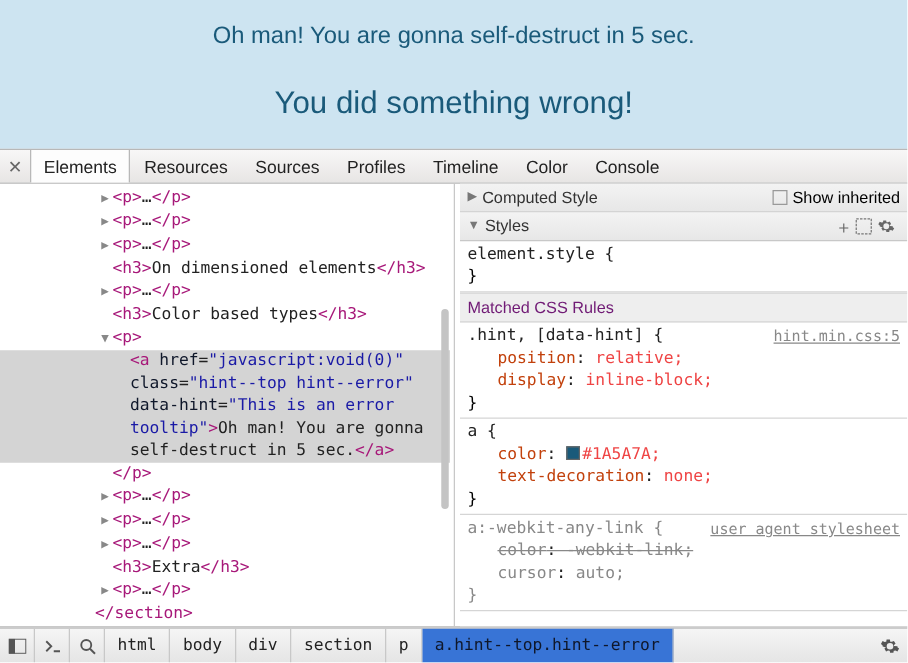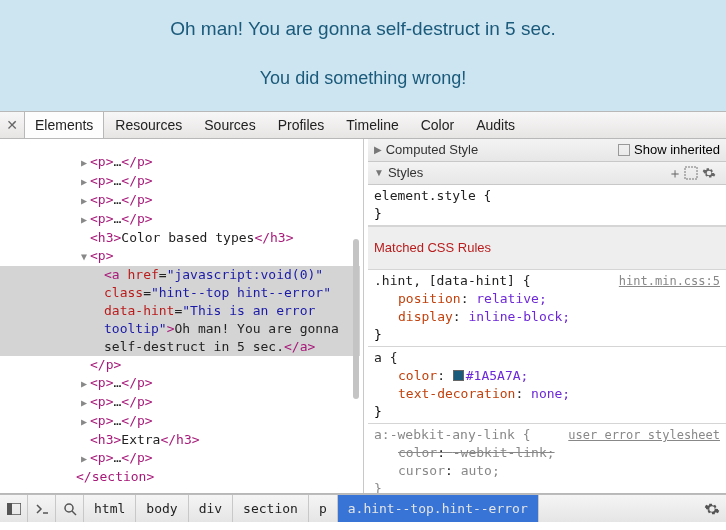--- a/index.html
+++ b/index.html
@@ -1,57 +1,57 @@
 <!DOCTYPE html>
 <html><head>
 <meta charset="utf-8">
 <style>
   * { margin:0; padding:0; box-sizing:border-box; }
   html,body { width:726px; height:530px; font-family:"Lucida Grande","Segoe UI",Arial,sans-serif; font-size:13px; overflow:hidden; }
   .page-preview { background:#cde4f1; text-align:center; padding:18px 0 22px; }
   .page-preview .line1 { color:#1a5a7a; font-size:19px; margin-bottom:28px; }
-  .page-preview .line2 { color:#1a5a7a; font-size:18px; }
+  .page-preview .line2 { color:#1a5a7a; font-size:25px; }
   .panel-bar { display:flex; align-items:center; background:linear-gradient(#f8f7f7,#e7e5e4); border-top:1px solid #b8b8b8; border-bottom:1px solid #b8b8b8; height:28px; }
   .close-x { width:24px; text-align:center; font-size:14px; color:#666; cursor:pointer; }
   .panel-tabs { display:flex; height:100%; }
   .panel-tab { padding:0 10px; display:flex; align-items:center; font-size:14px; color:#222; cursor:pointer; border-right:1px solid transparent; border-left:1px solid transparent; }
   .panel-tab.active { background:#fdfdfd; border-left:1px solid #b8b8b8; border-right:1px solid #b8b8b8; }
   .main { display:flex; height:355px; border-bottom:1px solid #b8b8b8; }
-  .tree { width:360px; overflow:auto; font-family:Menlo,Consolas,monospace; font-size:13px; line-height:18px; position:relative; padding:14px 0; }
+  .tree { width:360px; overflow:auto; font-family:Menlo,Consolas,monospace; font-size:13px; line-height:18px; position:relative; padding:2px 0; }
   .tree-row { white-space:pre; padding-left:0; }
   .tree-row.selected { background:#d4d4d4; }
   .indent { display:inline-block; }
   .arrow { display:inline-block; width:12px; color:#888; font-size:10px; text-align:center; }
   .tag { color:#a71879; }
-  .attr-name { color:#b91c1c; }
+  .attr-name { color:#0f172a; }
   .attr-val { color:#1a1aa6; }
   .txt { color:#222; }
   .splitter { width:8px; background:transparent; position:relative; }
   .splitter::before { content:""; position:absolute; left:3px; top:0; width:1px; height:100%; background:#c8c8c8; }
   .styles { flex:1; overflow:auto; font-family:Menlo,Consolas,monospace; font-size:13px; line-height:18px; background:#fff; }
   .s-header { display:flex; align-items:center; background:linear-gradient(#f3f3f3,#e7e7e7); border-bottom:1px solid #c8c8c8; padding:2px 6px; font-family:"Lucida Grande","Segoe UI",Arial,sans-serif; }
   .s-header .tri { font-size:10px; color:#777; margin-right:4px; }
   .s-header .lbl { flex:1; color:#333; }
   .s-header .check { width:12px; height:12px; border:1px solid #999; margin-right:4px; }
   .s-header .btn { width:18px; text-align:center; color:#666; cursor:pointer; font-size:14px; }
   .s-section { border-bottom:1px solid #d5d5d5; padding:2px 6px; }
   .selector { color:#222; }
   .srclink { float:right; color:#888; text-decoration:underline; cursor:pointer; font-size:12px; }
   .prop { padding-left:24px; }
   .prop .name { color:#c2410c; }
-  .prop .val { color:#6d28d9; }
+  .prop .val { color:#ef4444; }
   .prop .sw { display:inline-block; width:11px; height:11px; border:1px solid #666; vertical-align:-1px; margin-right:2px; }
   .strike { text-decoration:line-through; }
   .ua { color:#888; }
   .ua .name, .ua .val, .ua .selector { color:#888; }
-  .s-subhead { background:#eee; border-top:1px solid #d5d5d5; border-bottom:1px solid #d5d5d5; padding:12px 6px; font-family:"Lucida Grande","Segoe UI",Arial,sans-serif; color:#b91c1c; }
+  .s-subhead { background:#eee; border-top:1px solid #d5d5d5; border-bottom:1px solid #d5d5d5; padding:2px 6px; font-family:"Lucida Grande","Segoe UI",Arial,sans-serif; color:#701a75; }
   .bottom { display:flex; align-items:center; height:28px; background:linear-gradient(#f5f5f5,#e5e5e5); border-top:1px solid #bcbcbc;justify-content:space-between; }
   .bot-btn { width:28px; height:100%; display:flex; align-items:center; justify-content:center; border-right:1px solid #c8c8c8; color:#444; cursor:pointer; }
   .crumb { padding:0 10px; height:100%; display:flex; align-items:center; border-right:1px solid #c8c8c8; font-family:Menlo,Consolas,monospace; font-size:13px; color:#222; cursor:pointer; }
-  .crumb.sel { background:#3874d6; color:#e5e5e5; }
+  .crumb.sel { background:#3874d6; color:#0f172a; }
   .bot-spacer { flex:1; }
   .gear-r { width:28px; display:flex; align-items:center; justify-content:center; color:#555; cursor:pointer; }
   svg { display:block; }
   .scroll-hint { position:absolute; right:1px; top:100px; width:6px; height:160px; background:#c4c4c4; border-radius:3px; }
 </style>
 </head>
 <body>
 
 <div class="page-preview">
   <div class="line1">Oh man! You are gonna self-destruct in 5 sec.</div>
@@ -60,30 +60,31 @@
 
 <div class="panel-bar">
   <div class="close-x">✕</div>
   <div class="panel-tabs" id="panel-tabs">
       <div class="panel-tab active">Elements</div>
       <div class="panel-tab">Resources</div>
       <div class="panel-tab">Sources</div>
       <div class="panel-tab">Profiles</div>
       <div class="panel-tab">Timeline</div>
       <div class="panel-tab">Color</div>
-      <div class="panel-tab">Audits</div>
+      <div class="panel-tab">Console</div>
     </div>
 </div>
 
 <div class="main">
   <div class="tree" id="dom-tree">
     <div class="scroll-hint"></div>
   <div class="tree-row"><span class="indent" style="width:78px"></span><span class="arrow">▶</span><span class="tag">&lt;p</span><span class="tag">&gt;</span><span class="txt">…</span><span class="tag">&lt;/p</span><span class="tag">&gt;</span></div>
       <div class="tree-row"><span class="indent" style="width:78px"></span><span class="arrow">▶</span><span class="tag">&lt;p</span><span class="tag">&gt;</span><span class="txt">…</span><span class="tag">&lt;/p</span><span class="tag">&gt;</span></div>
       <div class="tree-row"><span class="indent" style="width:78px"></span><span class="arrow">▶</span><span class="tag">&lt;p</span><span class="tag">&gt;</span><span class="txt">…</span><span class="tag">&lt;/p</span><span class="tag">&gt;</span></div>
+      <div class="tree-row"><span class="indent" style="width:78px"></span><span class="arrow"></span><span class="tag">&lt;h3</span><span class="tag">&gt;</span><span class="txt">On dimensioned elements</span><span class="tag">&lt;/h3</span><span class="tag">&gt;</span></div>
       <div class="tree-row"><span class="indent" style="width:78px"></span><span class="arrow">▶</span><span class="tag">&lt;p</span><span class="tag">&gt;</span><span class="txt">…</span><span class="tag">&lt;/p</span><span class="tag">&gt;</span></div>
       <div class="tree-row"><span class="indent" style="width:78px"></span><span class="arrow"></span><span class="tag">&lt;h3</span><span class="tag">&gt;</span><span class="txt">Color based types</span><span class="tag">&lt;/h3</span><span class="tag">&gt;</span></div>
       <div class="tree-row"><span class="indent" style="width:78px"></span><span class="arrow">▼</span><span class="tag">&lt;p</span><span class="tag">&gt;</span></div>
       <div class="tree-row selected" style="white-space: normal;">
         <div style="padding:0 6px 0 104px;white-space:normal;word-break:break-word;"><span class="tag">&lt;a</span><span class="txt"> </span><span class="attr-name">href</span><span class="txt">=</span><span class="attr-val">"javascript:void(0)"</span><span class="txt"> </span><span class="attr-name">class</span><span class="txt">=</span><span class="attr-val">"hint--top  hint--error"</span><span class="txt"> </span><span class="attr-name">data-hint</span><span class="txt">=</span><span class="attr-val">"This is an error tooltip"</span><span class="tag">&gt;</span><span class="txt">Oh man! You are gonna self-destruct in 5 sec.</span><span class="tag">&lt;/a</span><span class="tag">&gt;</span></div>
       </div>
       <div class="tree-row"><span class="indent" style="width:78px"></span><span class="arrow"></span><span class="tag">&lt;/p</span><span class="tag">&gt;</span></div>
       <div class="tree-row"><span class="indent" style="width:78px"></span><span class="arrow">▶</span><span class="tag">&lt;p</span><span class="tag">&gt;</span><span class="txt">…</span><span class="tag">&lt;/p</span><span class="tag">&gt;</span></div>
       <div class="tree-row"><span class="indent" style="width:78px"></span><span class="arrow">▶</span><span class="tag">&lt;p</span><span class="tag">&gt;</span><span class="txt">…</span><span class="tag">&lt;/p</span><span class="tag">&gt;</span></div>
       <div class="tree-row"><span class="indent" style="width:78px"></span><span class="arrow">▶</span><span class="tag">&lt;p</span><span class="tag">&gt;</span><span class="txt">…</span><span class="tag">&lt;/p</span><span class="tag">&gt;</span></div>
@@ -128,21 +129,21 @@
           <div class="prop"><span class="name">display</span><span class="txt">: </span><span class="val">inline-block;</span></div>
           <div>}</div>
         </div>
         <div class="s-section">
           <div class="selector">a {</div>
           <div class="prop"><span class="name">color</span><span class="txt">: </span><span class="sw" style="background:#1A5A7A"></span><span class="val">#1A5A7A;</span></div>
           <div class="prop"><span class="name">text-decoration</span><span class="txt">: </span><span class="val">none;</span></div>
           <div>}</div>
         </div>
         <div class="s-section ua">
-          <span class="srclink">user error stylesheet</span>
+          <span class="srclink">user agent stylesheet</span>
           <div class="selector">a:-webkit-any-link {</div>
           <div class="prop strike"><span class="name">color</span><span class="txt">: </span><span class="val">-webkit-link;</span></div>
           <div class="prop"><span class="name">cursor</span><span class="txt">: </span><span class="val">auto;</span></div>
           <div>}</div>
         </div>
       </div>
 
   </div>
 </div>
 

